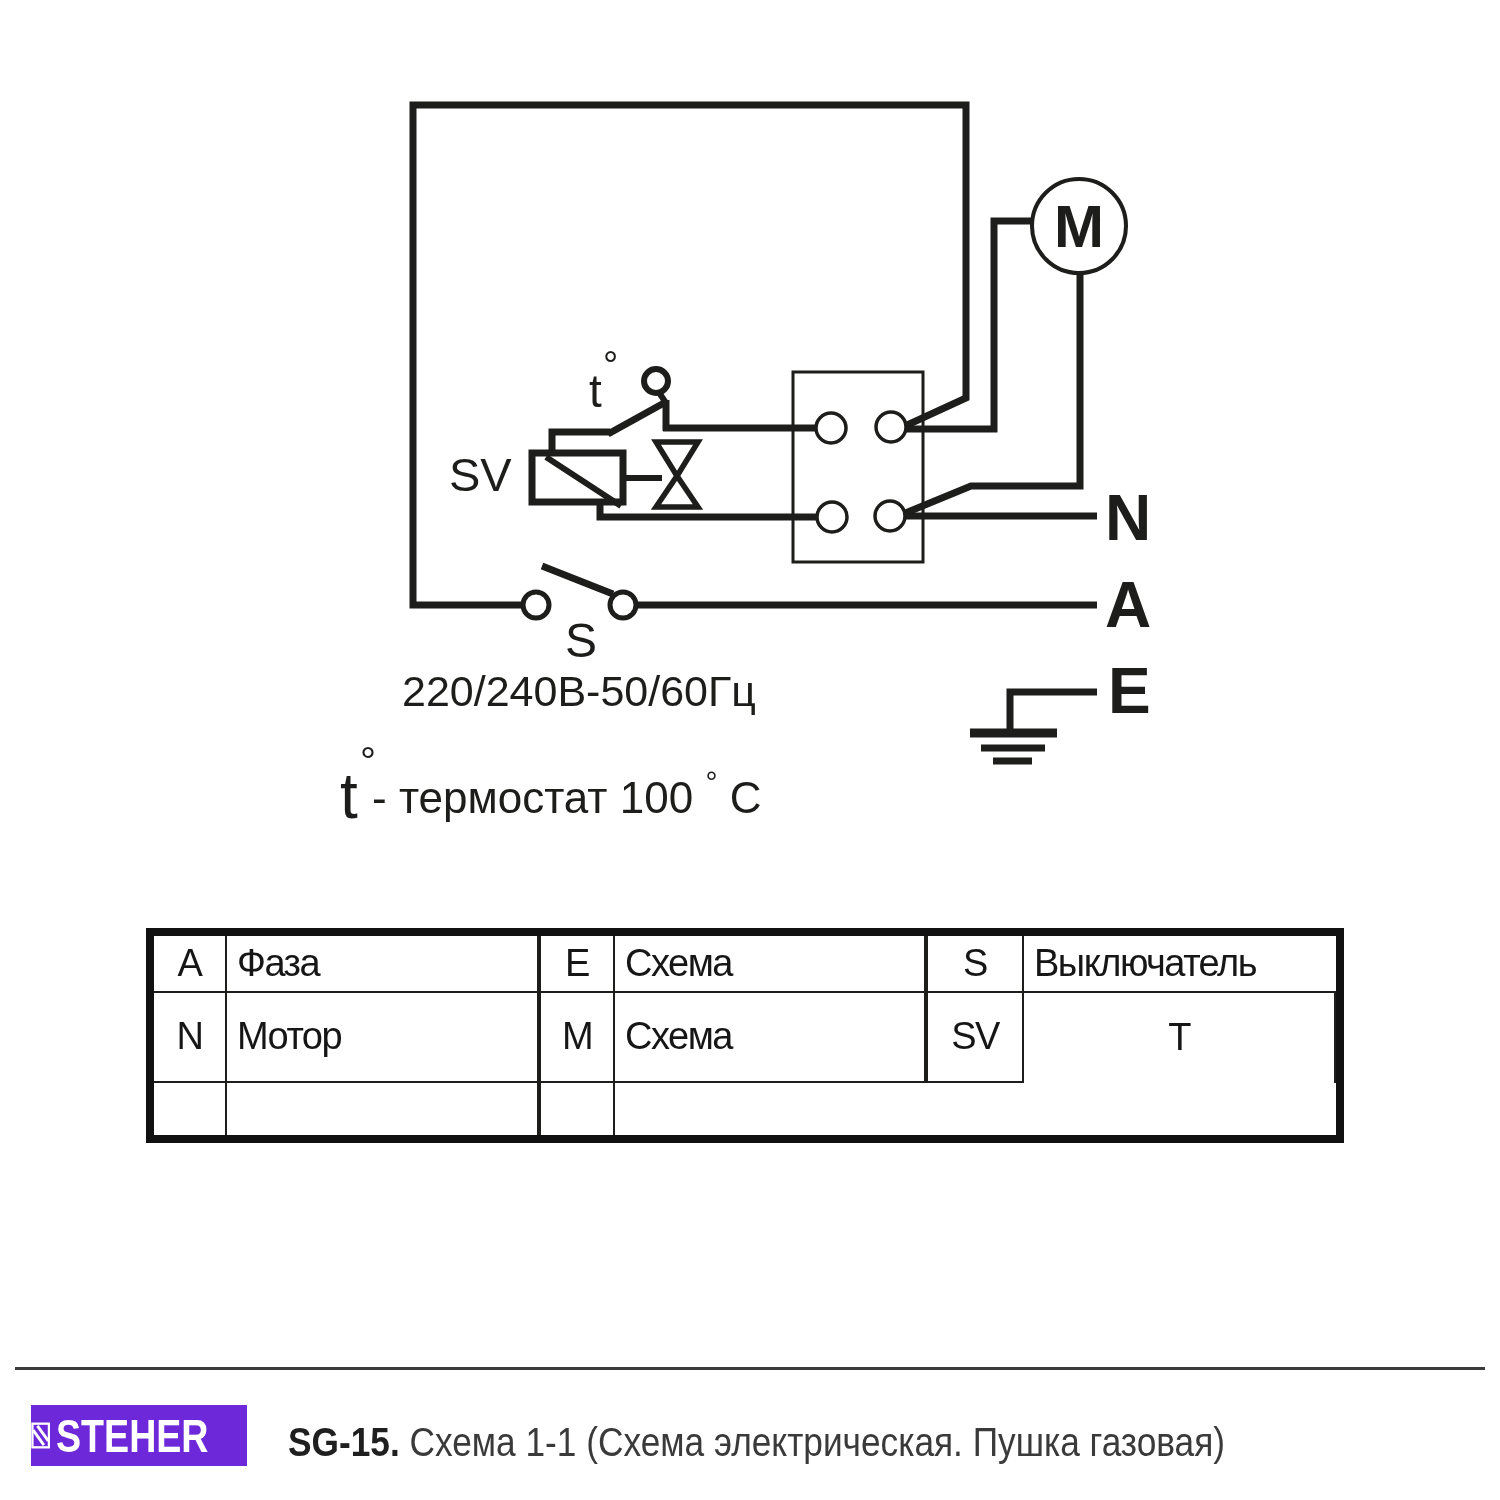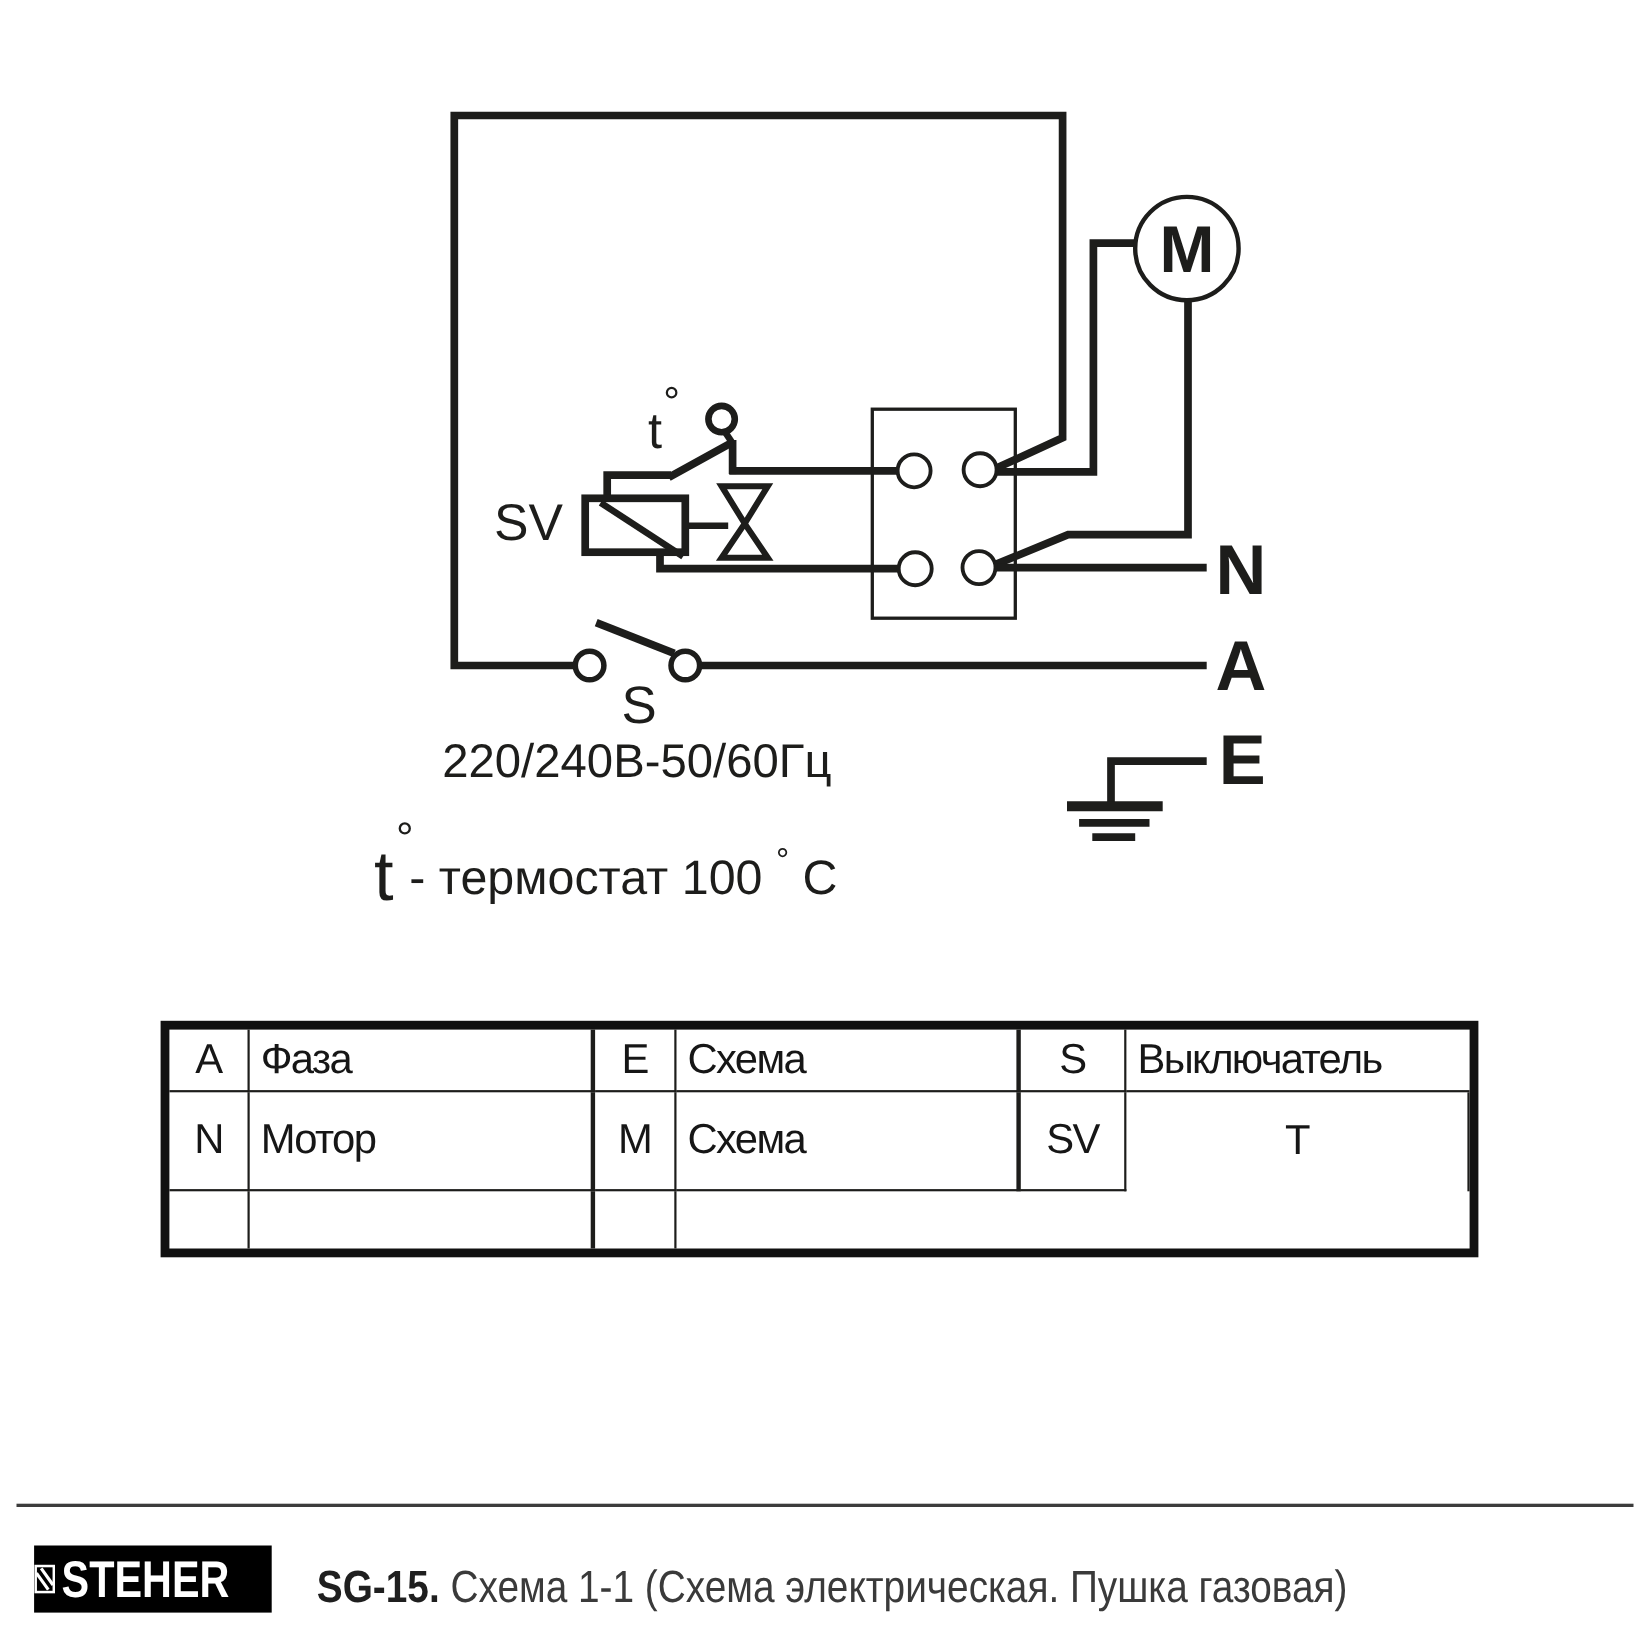--- a/index.html
+++ b/index.html
@@ -22,21 +22,21 @@
   .legend .cell{display:flex;align-items:center;box-sizing:border-box;line-height:1.25;}
   .legend .letter{justify-content:center;}
   .legend .desc{padding-left:10px;padding-right:16px;}
   .bR2{border-right:2.5px solid #1d1d1b;}
   .bR4{border-right:4px solid #1d1d1b;}
   .bB2{border-bottom:2.5px solid #1d1d1b;}
 
   
   .divider{position:absolute;left:15px;top:1367px;width:1470px;height:3px;background:#3c3c3c;}
   .logo{
-    position:absolute;left:31px;top:1405px;width:216px;height:61px;background:#000000;
+    position:absolute;left:31px;top:1405px;width:216px;height:61px;background:#6d28d9;
     display:flex;align-items:center;justify-content:center;gap:6px;
   }
   .logo-text{
     color:#fff;font-weight:bold;font-size:47px;letter-spacing:0px;
     transform:scaleX(0.80);transform-origin:0 50%;display:inline-block;line-height:1;
   }
   .caption{
     position:absolute;left:288px;top:1419px;white-space:nowrap;
     font-size:41px;color:#3a3a3a;
     transform:scaleX(0.86);transform-origin:0 50%;

